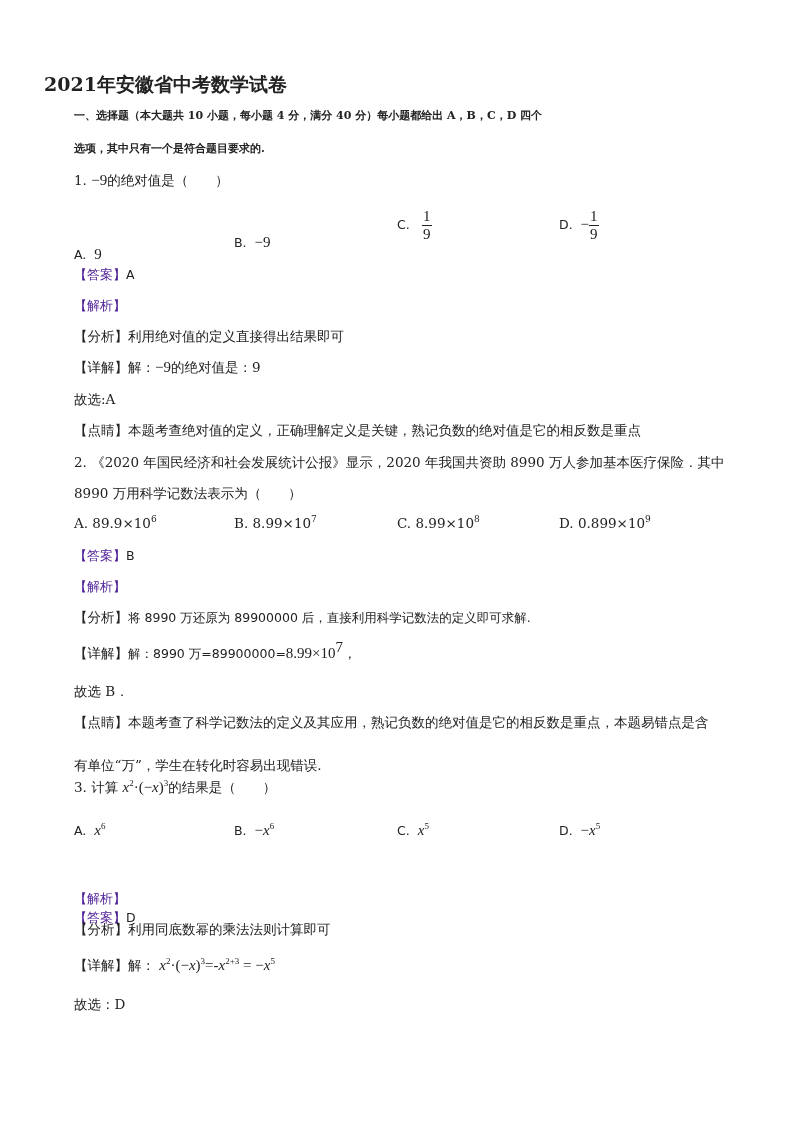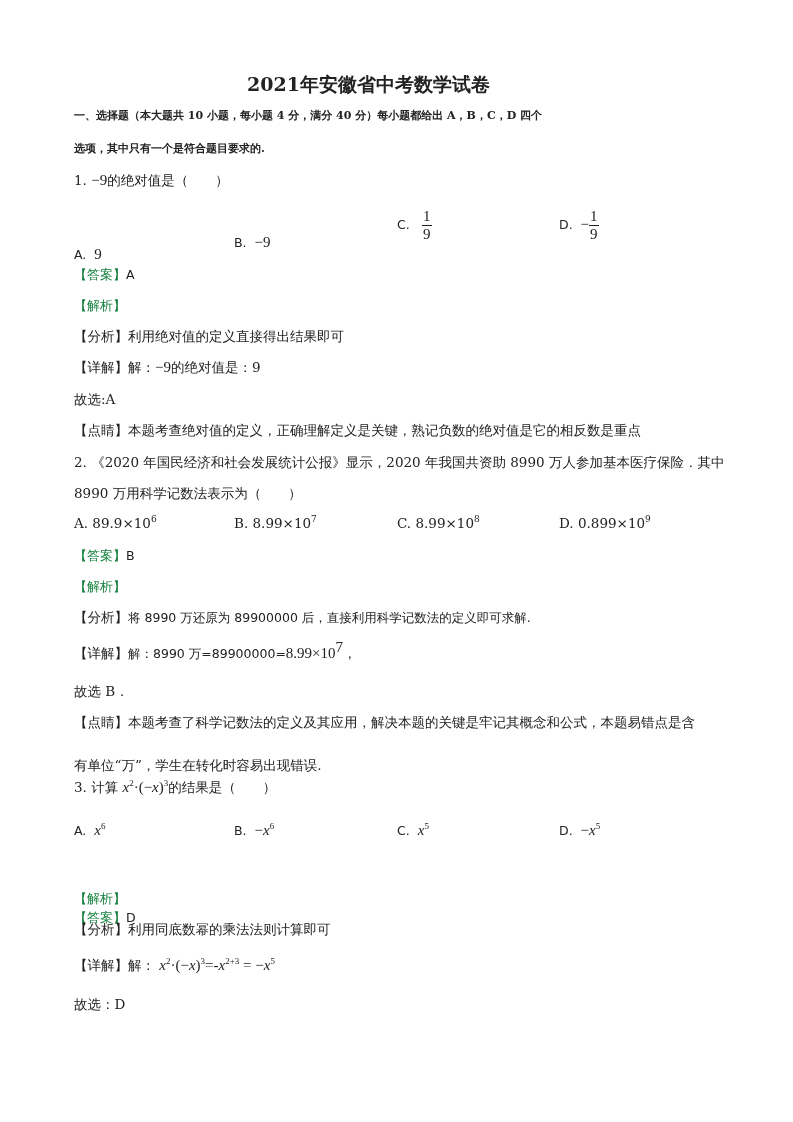--- a/index.html
+++ b/index.html
@@ -1,25 +1,25 @@
 <!DOCTYPE html>
 <html><head>
 <meta charset="utf-8">
 <style>
   html, body { margin: 0; padding: 0; background: #ffffff; }
   body { width: 793px; height: 1122px; position: relative; overflow: hidden;
          font-family: "DejaVu Serif", "Liberation Serif", serif; color: #222; }
   .abs { position: absolute; white-space: nowrap; }
-  .title { left: 0; width: 737px; text-align: center; top: 72px; font-size: 19px; font-weight: bold; }
+  .title { left: 0; width: 737px; top: 72px; font-size: 19px; font-weight: bold; padding-left: 44px; }
   .sec { left: 74px; font-size: 11px; font-weight: bold; }
   .line { left: 74px; font-size: 13.5px; }
   .opt { font-size: 13.5px; }
   .optlbl { font-family: "DejaVu Sans", "Liberation Sans", sans-serif; font-size: 12.5px; margin-right: 8px; }
   .math { font-family: "Liberation Serif", "DejaVu Serif", serif; font-size: 15px; }
-  .blue { color: #15803d; }
+  .blue { color: #4c1d95; }
   .tag { font-family: "DejaVu Sans", "Liberation Sans", sans-serif; font-size: 13px; }
   .sansval { font-family: "DejaVu Sans", "Liberation Sans", sans-serif; font-size: 12.5px; }
   sup { font-size: 9px; vertical-align: 6px; line-height: 0; }
   .frac { display: inline-block; vertical-align: middle; text-align: center; font-family: "Liberation Serif", serif; font-size: 15px; line-height: 1.1; }
   .frac span { display: block; padding: 0 1px; }
   .frac .num { border-bottom: 1px solid #222; }
 </style>
 </head>
 <body>
 
@@ -87,21 +87,21 @@
   <span class="tag blue">【解析】</span>
 </div>
 <div class="abs line" style="top:609px;">
   <span>【分析】</span><span class="sansval">将 8990 万还原为 89900000 后，直接利用科学记数法的定义即可求解.</span>
 </div>
 <div class="abs line" style="top:645px;">
   <span>【详解】</span><span class="sansval">解：8990 万=89900000=</span><span class="math">8.99×10</span><sup class="math">7</sup><span>，</span>
 </div>
 <div class="abs line" style="top:683px;">故选 B．</div>
 <div class="abs line" style="top:714px;">
-  <span>【点睛】</span><span>本题考查了科学记数法的定义及其应用，解决本题的关键是牢记其概念和公式，本题易错点是含</span>
+  <span>【点睛】</span><span>本题考查了科学记数法的定义及其应用，熟记负数的绝对值是它的相反数是重点，本题易错点是含</span>
 </div>
 <div class="abs line" style="top:745px;margin-top:12px;">有单位“万”，学生在转化时容易出现错误.</div>
 
 <div class="abs line" style="top:779px;">
   <span>3. 计算</span>
   <span class="math"><i>x</i><sup>2</sup>·(−<i>x</i>)<sup>3</sup></span><span>的结果是（　　）</span>
 </div>
 
 <div class="abs opt" style="left:74px; top:822px;text-align:right;">
   <span class="optlbl">A.</span><span class="math"><span></span><i>x</i><sup>6</sup></span>

